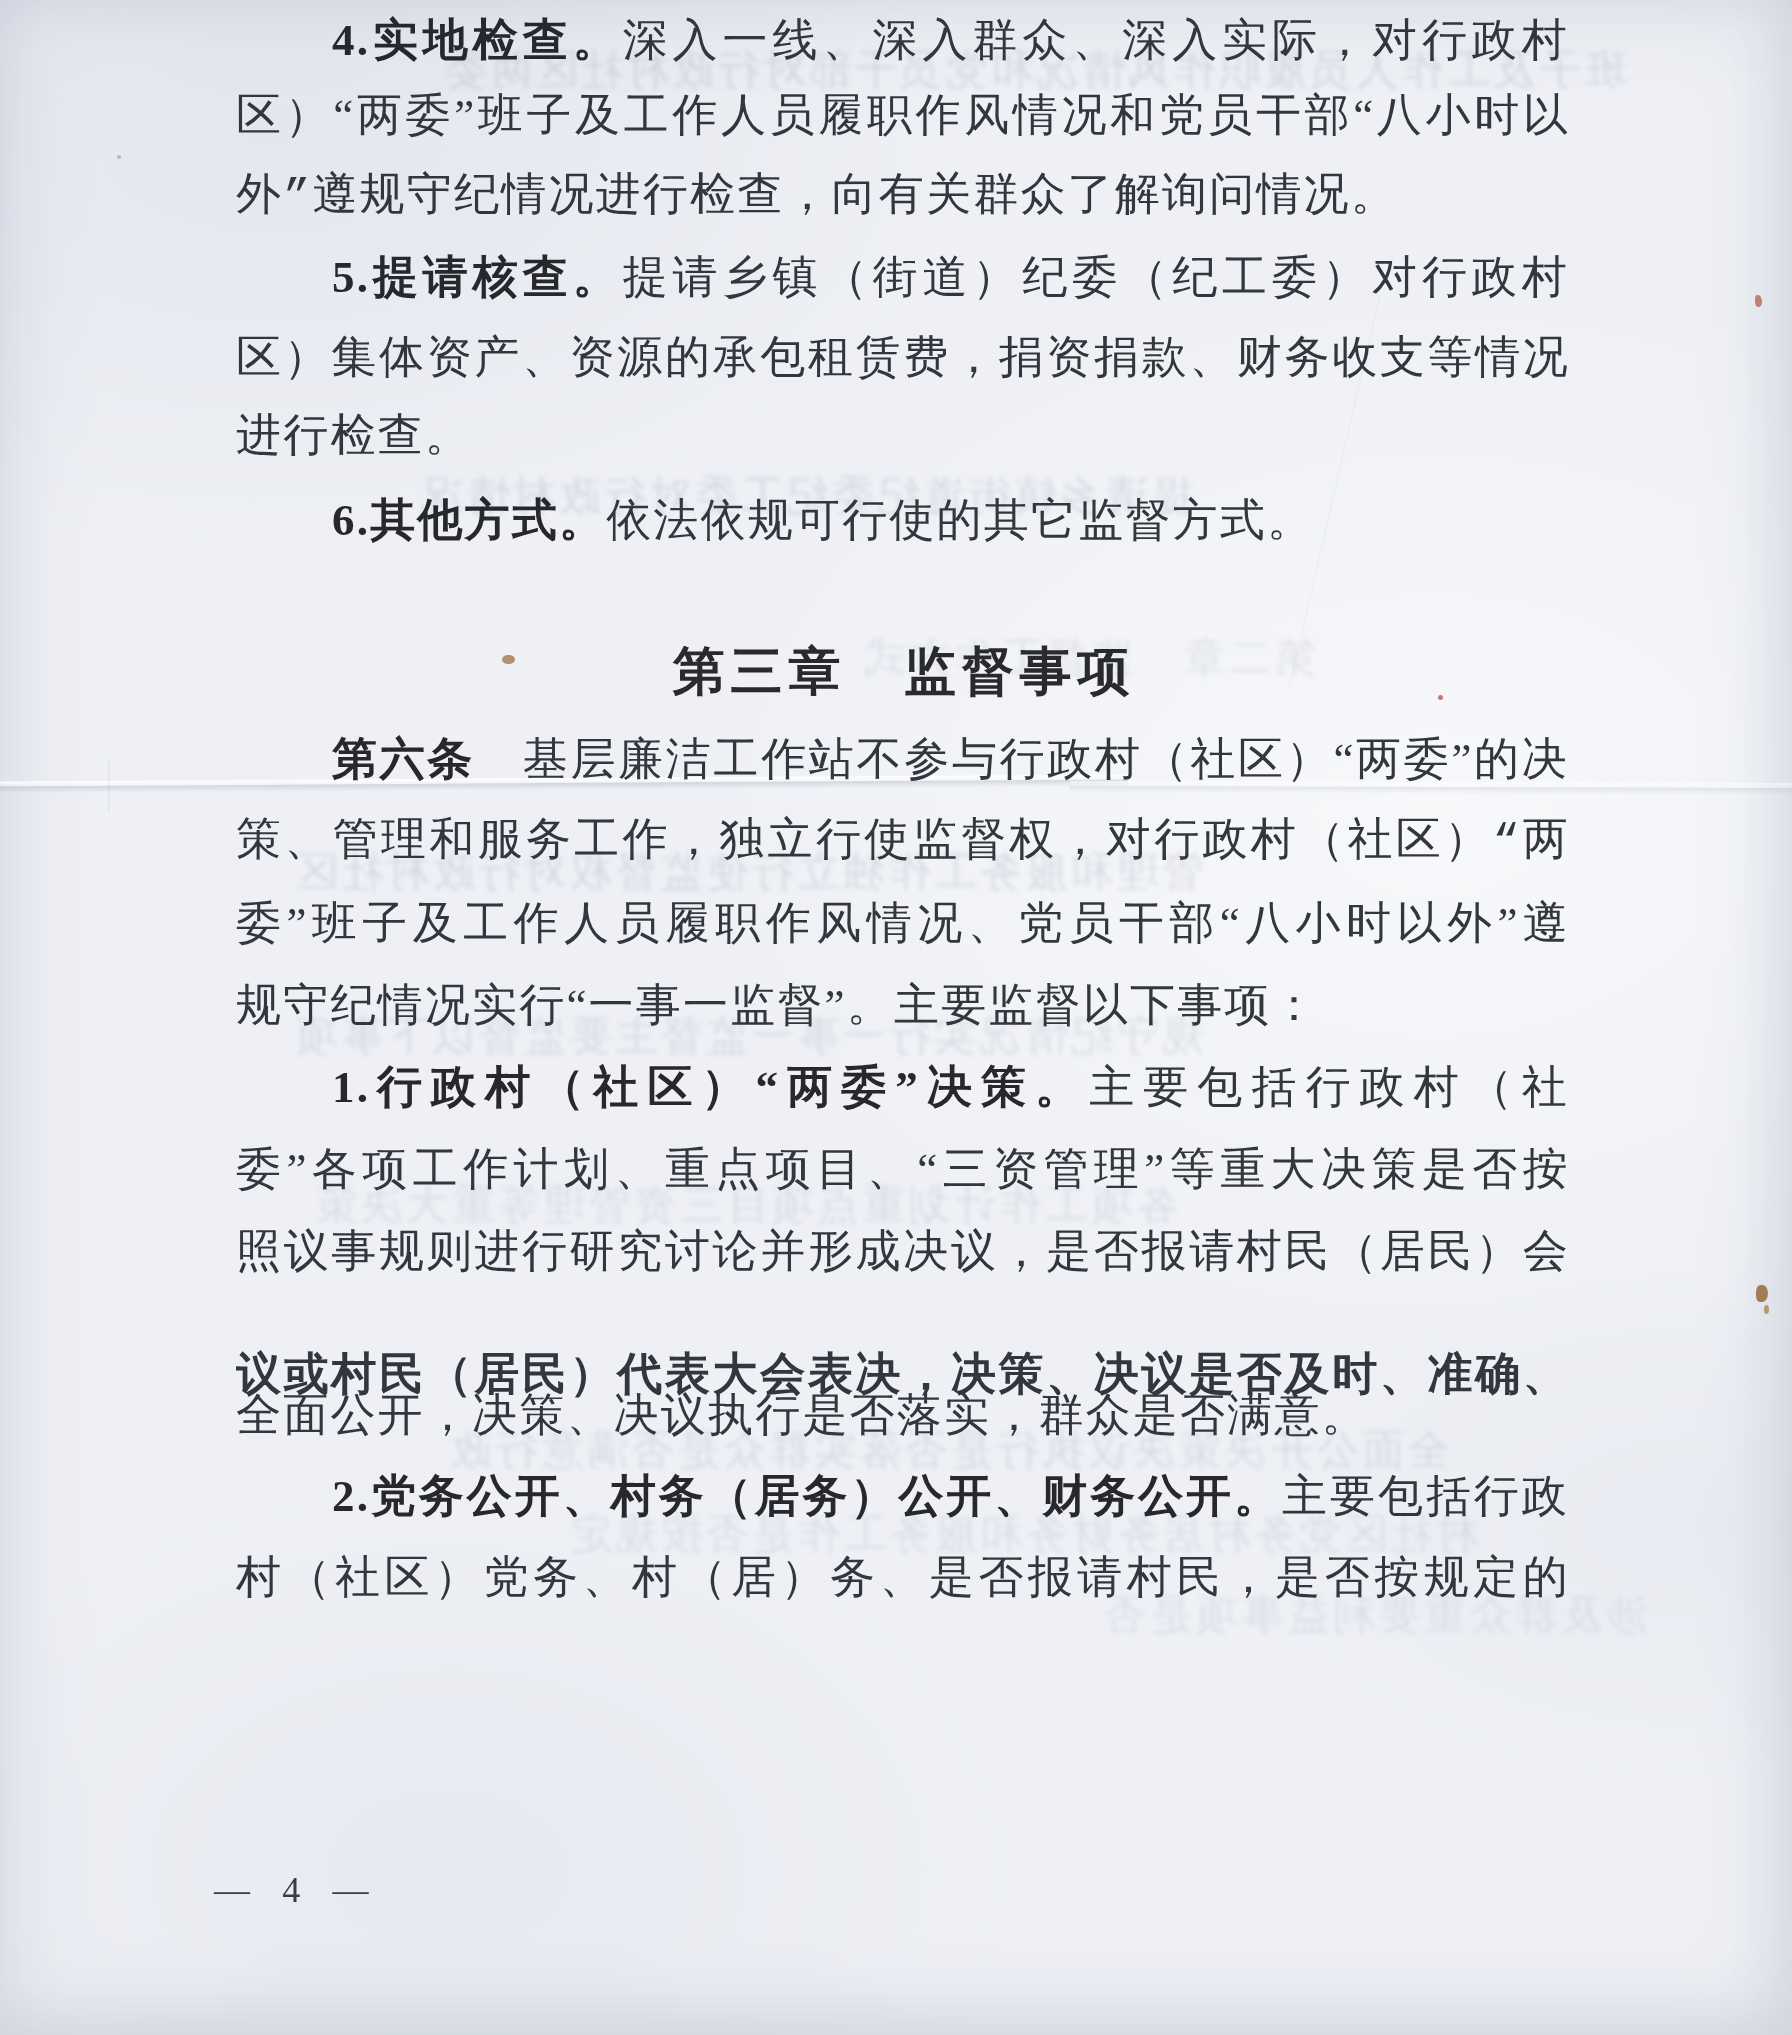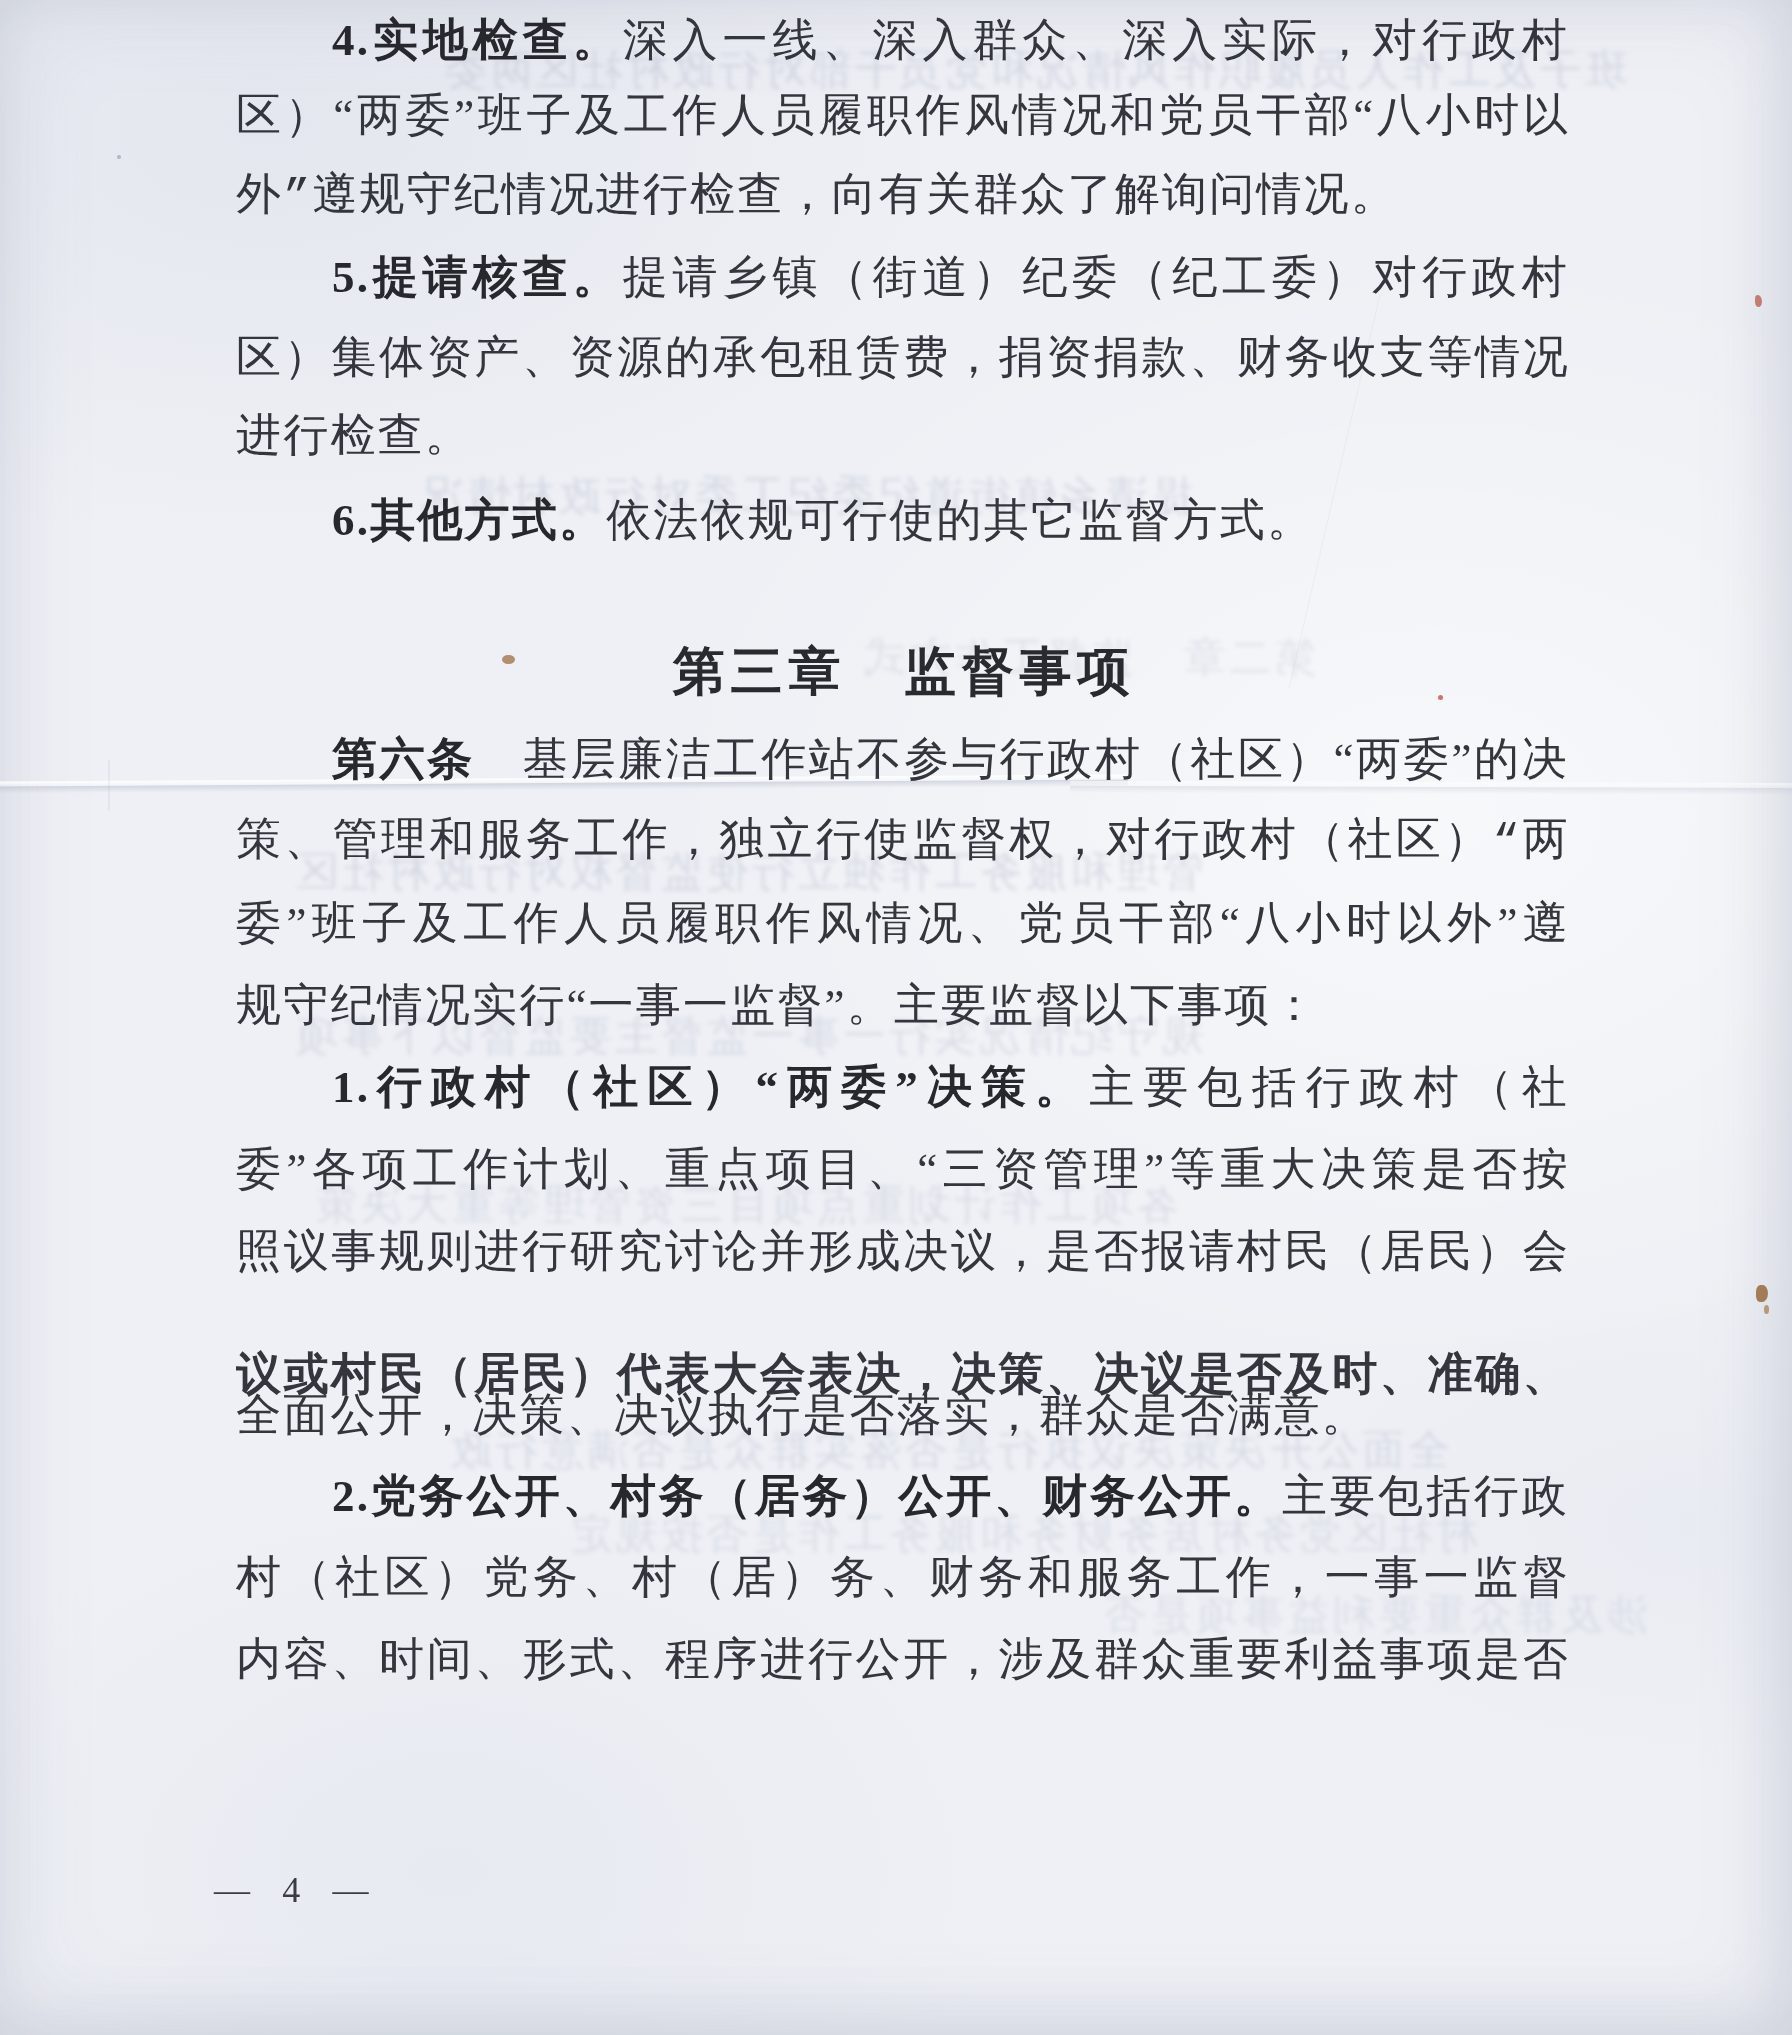--- a/index.html
+++ b/index.html
@@ -120,19 +120,18 @@
   <div class="txt just" style="top:893px;left:236px;width:1334px;"><span>委”班子及工作人员履职作风情况、党员干部“八小时以外”遵</span></div>
   <div class="txt" style="top:975px;left:236px;"><span>规守纪情况实行“一事一监督”。主要监督以下事项：</span></div>
 
   <div class="txt just" style="top:1057px;left:332px;width:1237px;"><span class="lead">1.行政村（社区）“两委”决策。</span><span>主要包括行政村（社区）“两</span></div>
   <div class="txt just" style="top:1139px;left:236px;width:1334px;"><span>委”各项工作计划、重点项目、“三资管理”等重大决策是否按</span></div>
   <div class="txt just" style="top:1221px;left:236px;width:1334px;"><span>照议事规则进行研究讨论并形成决议，是否报请村民（居民）会</span></div>
   <div class="txt just" style="top:1344px;left:236px;width:1334px;font-weight:bold;"><span>议或村民（居民）代表大会表决，决策、决议是否及时、准确、</span></div>
   <div class="txt" style="top:1385px;left:236px;text-align:center;"><span>全面公开，决策、决议执行是否落实，群众是否满意。</span></div>
 
   <div class="txt just" style="top:1466px;left:332px;width:1237px;"><span class="lead">2.党务公开、村务（居务）公开、财务公开。</span><span>主要包括行政</span></div>
-  <div class="txt just" style="top:1547px;left:236px;width:1334px;"><span>村（社区）党务、村（居）务、财务和服务工作，一事一监督</span></div>
-  <div class="txt just" style="top:1629px;left:236px;width:1334px;"><span>内容、时间、形式、程序进行公开，涉及群众重要利益事项是否</span></div>
+  <div class="txt just" style="top:1547px;left:236px;width:1334px;"><span>村（社区）党务、村（居）务、是否报请村民，是否按规定的</span></div>
 
   <div class="pagenum" style="top:1869px;left:214px;">— 4 —</div>
 
 </div>
 
 
 </body></html>

